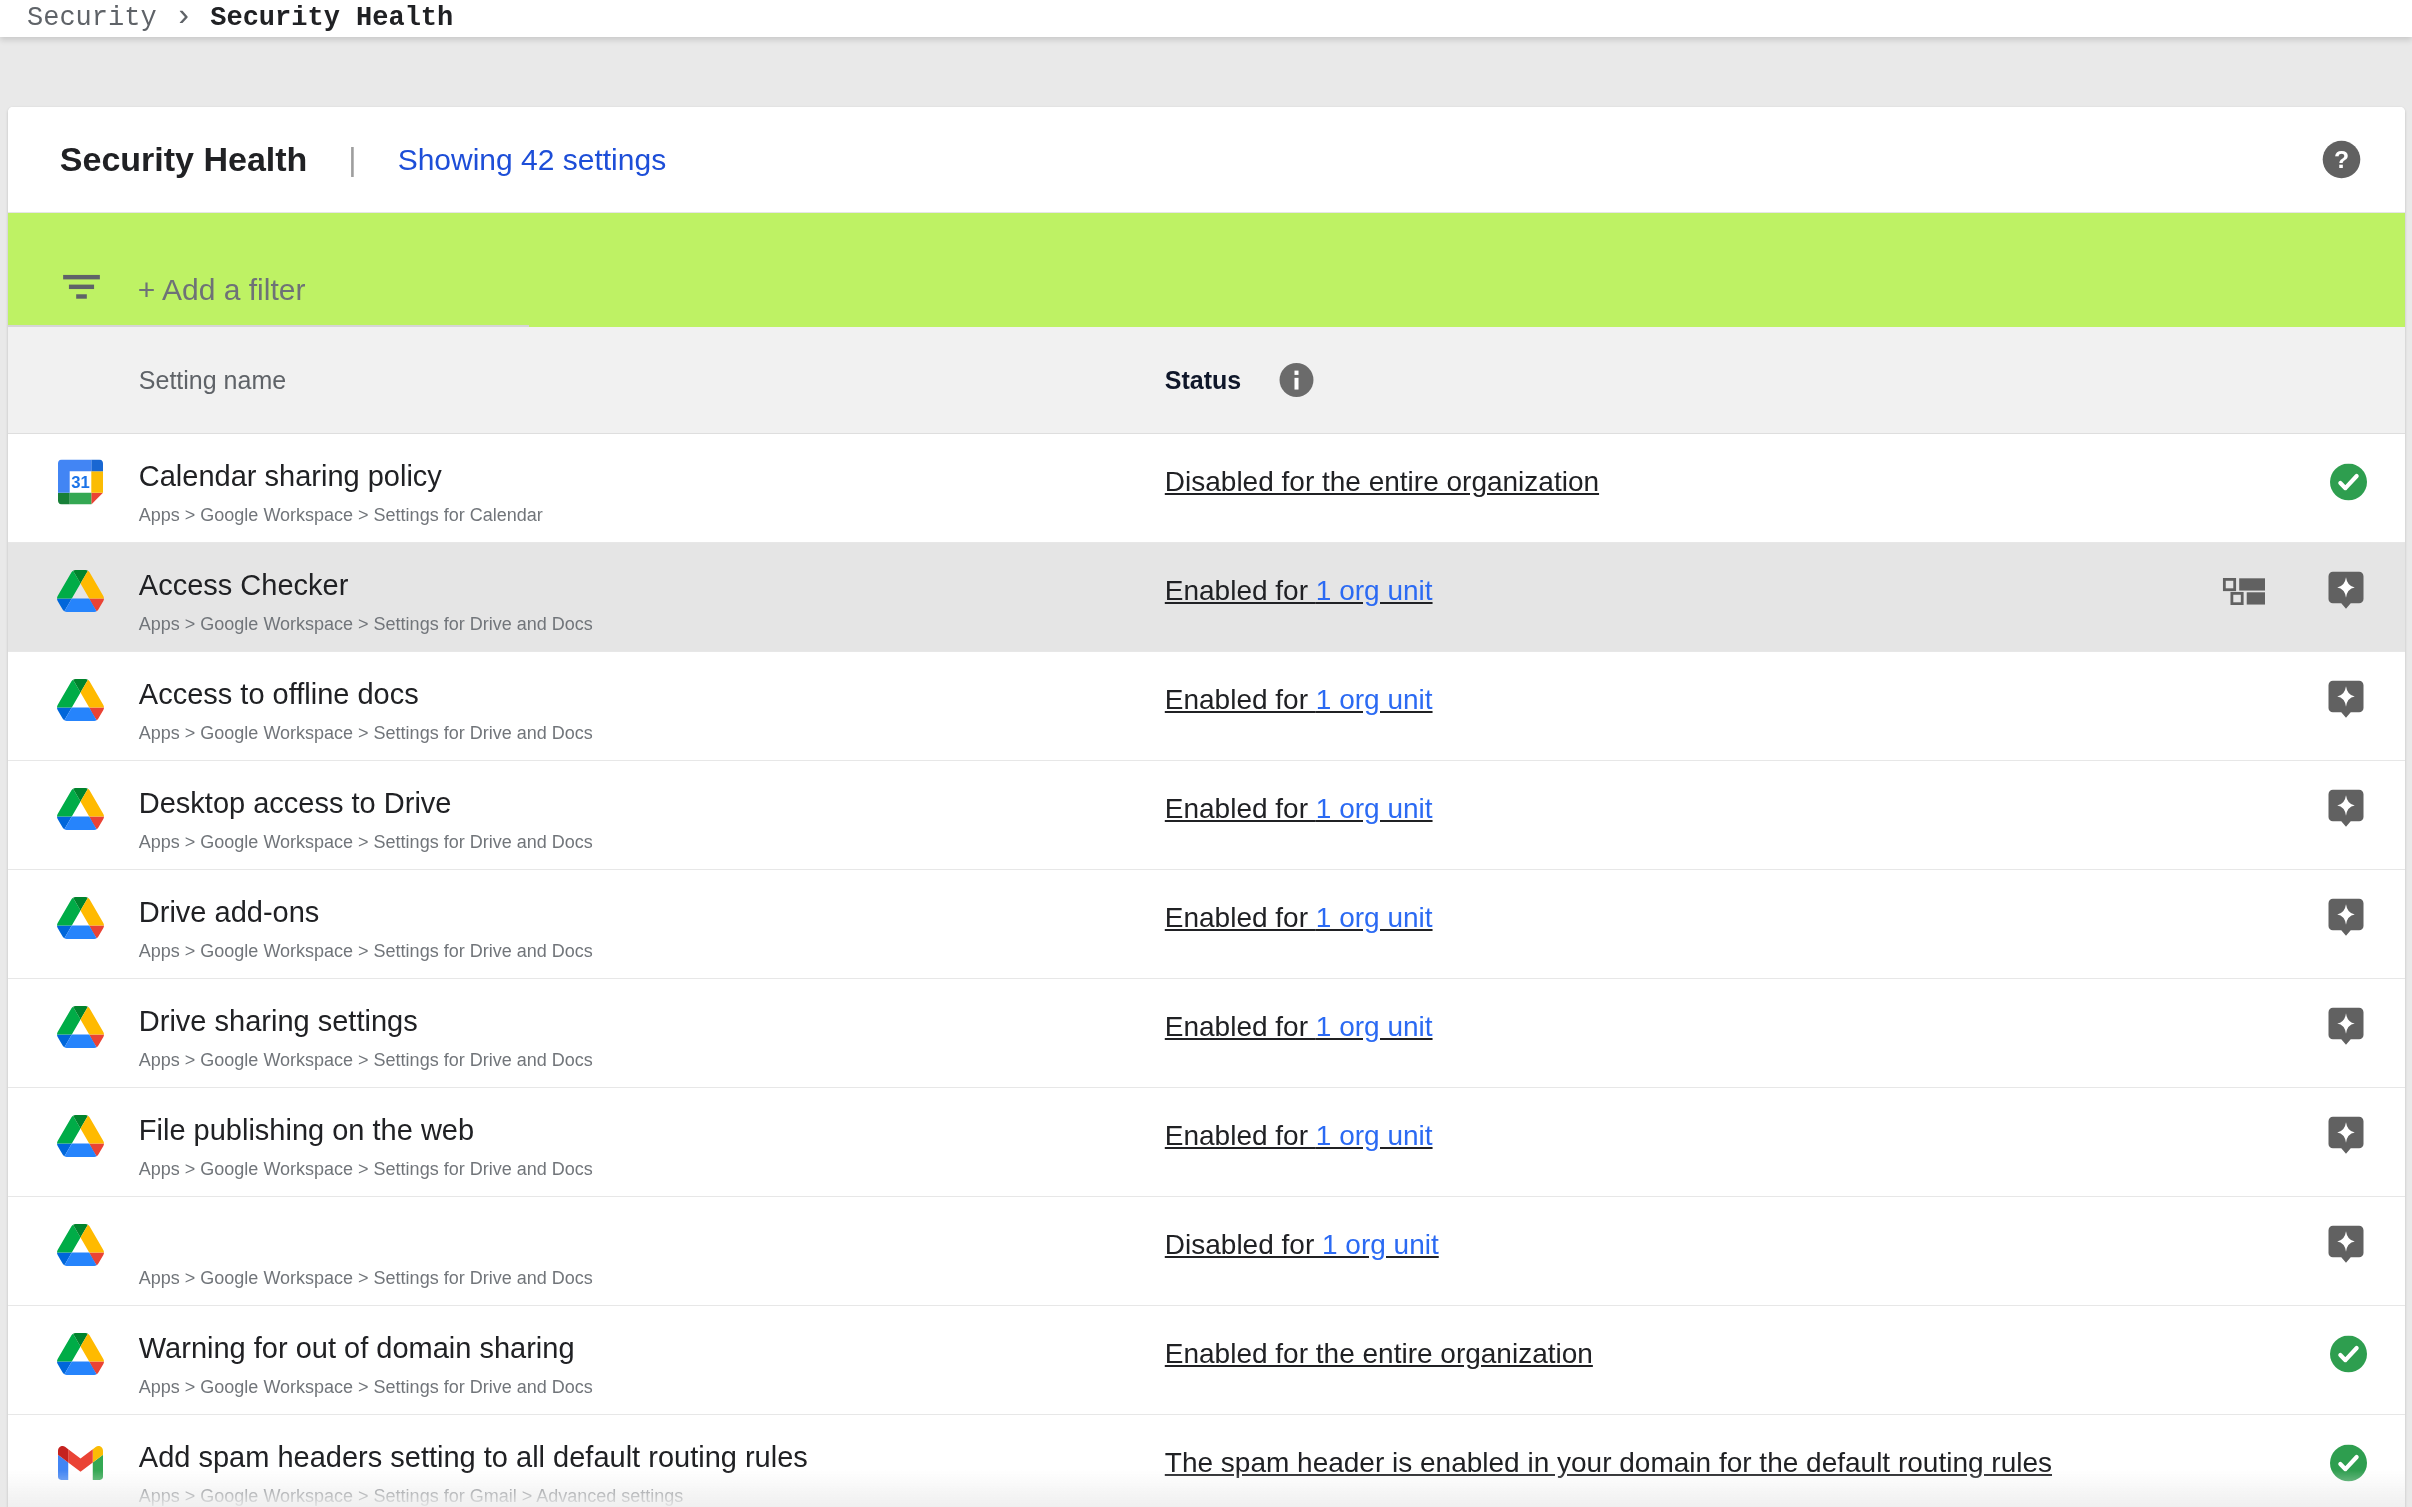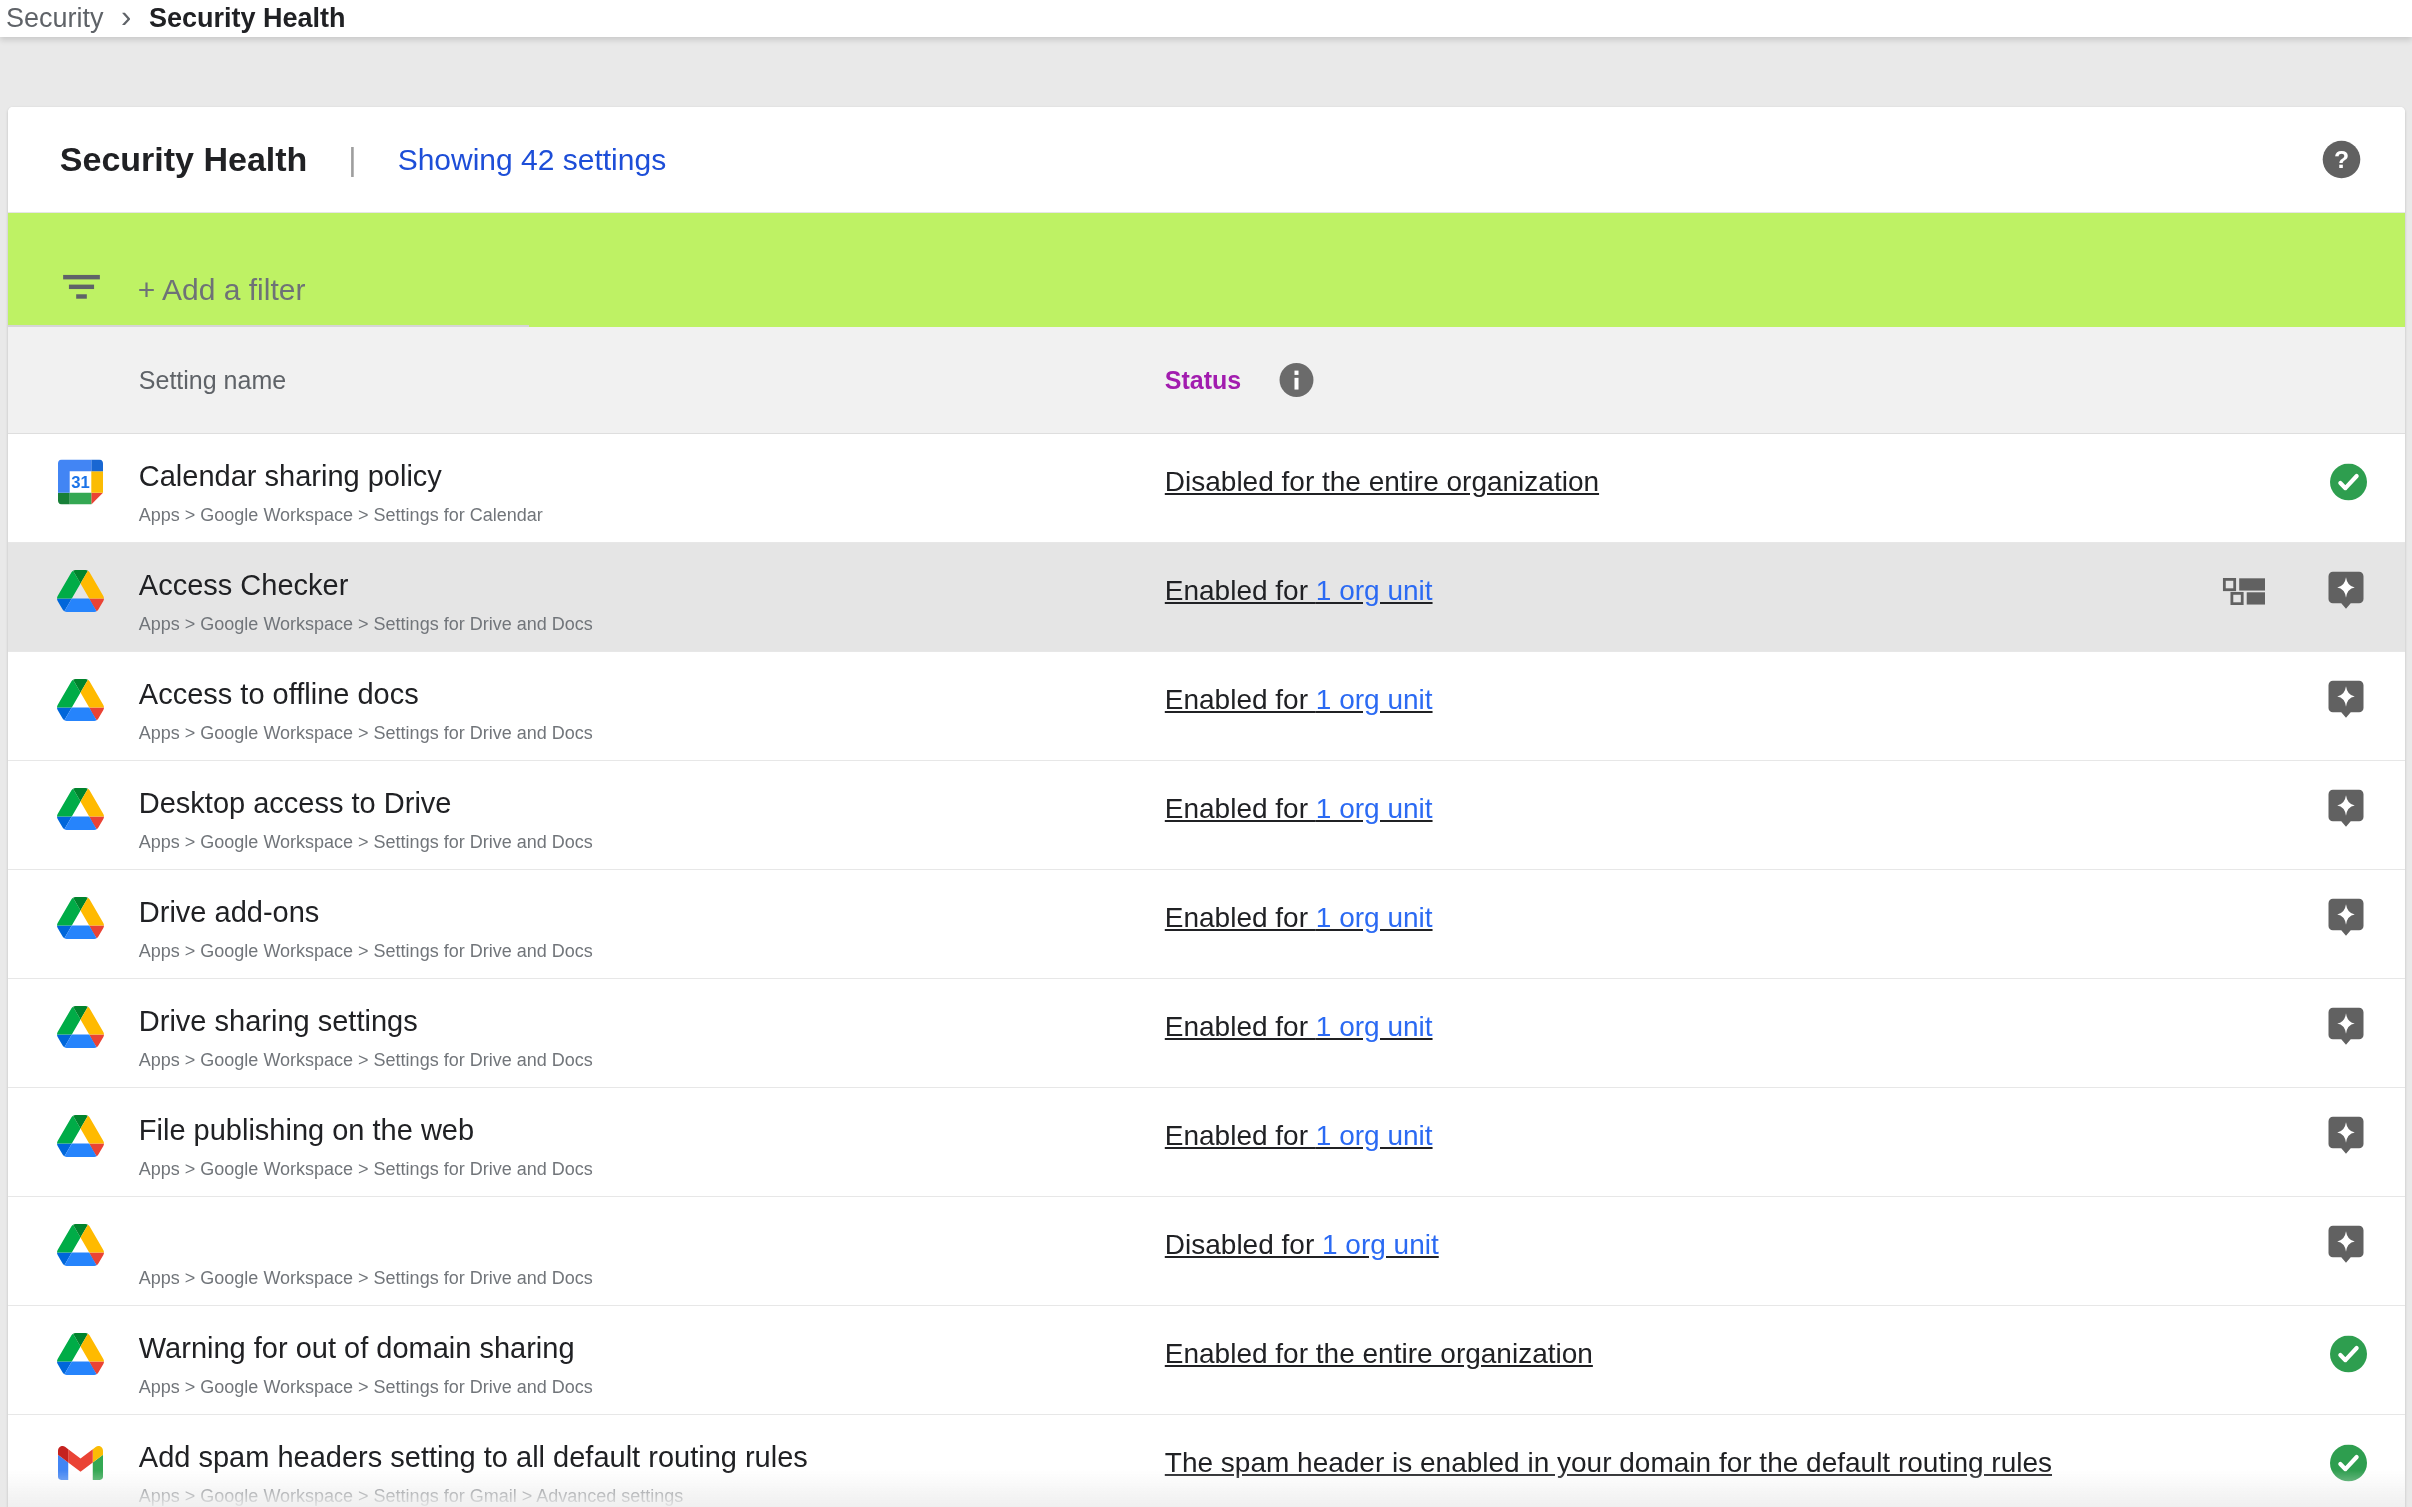--- a/index.html
+++ b/index.html
@@ -7,22 +7,23 @@
     width: 2412px; height: 1508px; overflow: hidden;
     background: #e9e9e9;
     font-family: "Liberation Sans", "DejaVu Sans", sans-serif;
     -webkit-font-smoothing: antialiased;
   }
 
   
   .topbar {
     position: relative; z-index: 6;
     height: 37px; background: #ffffff;
-    display: flex; align-items: center; padding-left: 6px;
+    display: flex; align-items: center; padding-left: 27px;
     box-shadow: 0 2.9px 5.8px rgba(0,0,0,.14);
+    font-family: Liberation Mono, monospace;
   }
   .breadcrumb { display: flex; align-items: center; font-size: 27px; }
   .crumb-parent { color: #5f6368; cursor: pointer; }
   .crumb-sep { color: #5f6368; font-size: 31px; margin: 0 17.5px; line-height: 1; padding-bottom: 3.9px; }
   .crumb-current { color: #202124; font-weight: bold; }
 
   
   .card {
     position: absolute; left: 7.8px; top: 107px;
     width: 2397px; height: 1426px;
@@ -61,21 +62,21 @@
     position: relative; height: 107px; background: #f1f1f1;
     border-bottom: 1.9px solid #dedede;
   }
   .th-setting {
     position: absolute; left: 131px; top: 50%; transform: translateY(-50%);
     font-size: 25px; font-weight: normal; color: #5f6368;
   }
   .th-status {
     position: absolute; left: 1157px; top: 50%; transform: translateY(-50%);
     display: flex; align-items: center; gap: 37px;
-    font-size: 25px; font-weight: bold; color: #a21caf;
+    font-size: 25px; font-weight: bold; color: #0f172a;
   }
 
   
   .row {
     position: relative; height: 109px; background: #fff;
     border-bottom: 1.9px solid #e7e7e7; cursor: pointer;
   }
   .row.selected { background: #e5e5e5; }
   .app-icon {
     position: absolute; left: 49px; top: 48px; transform: translateY(-50%);

